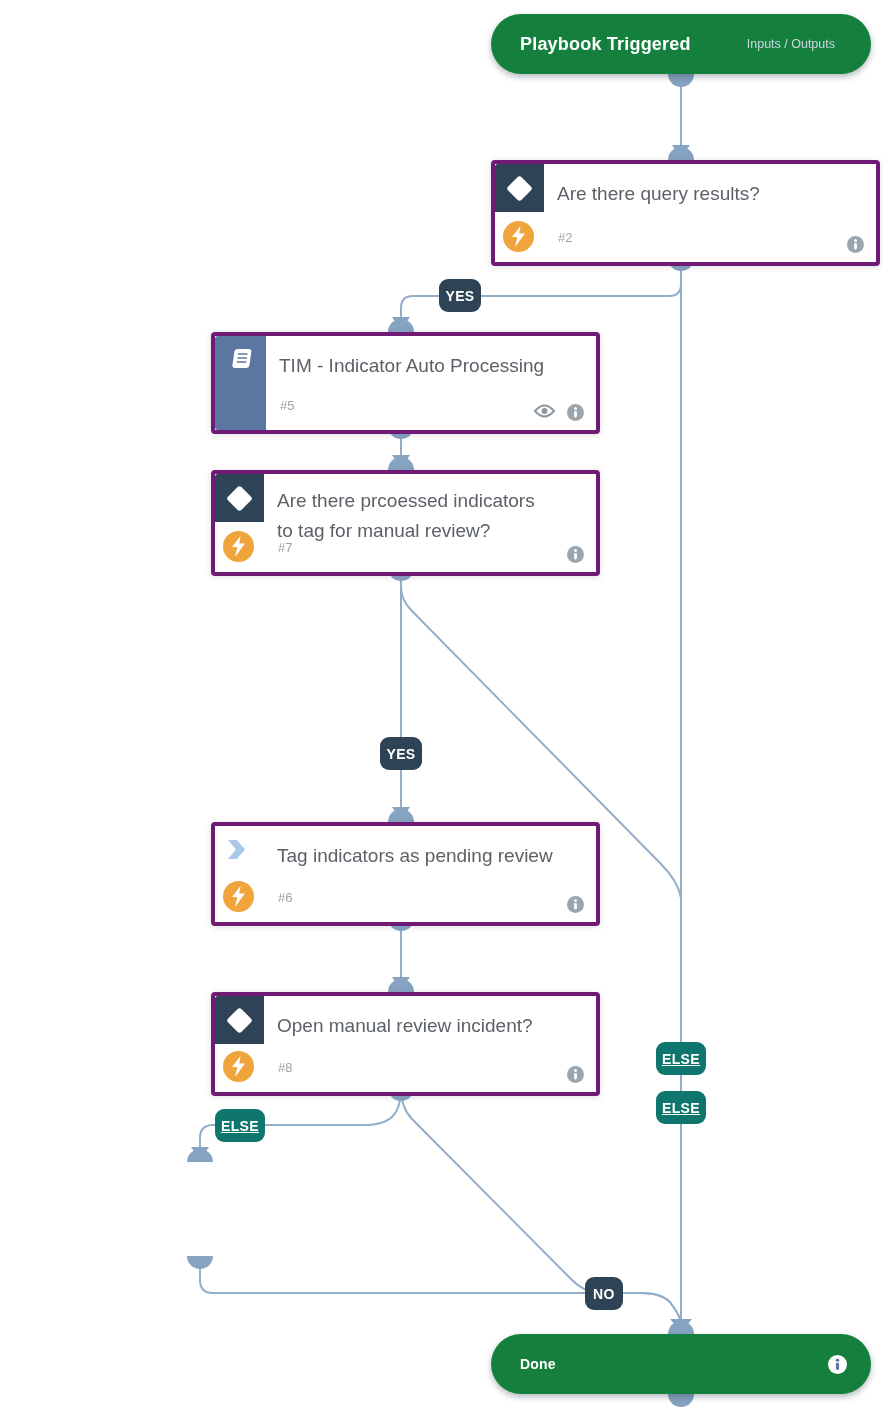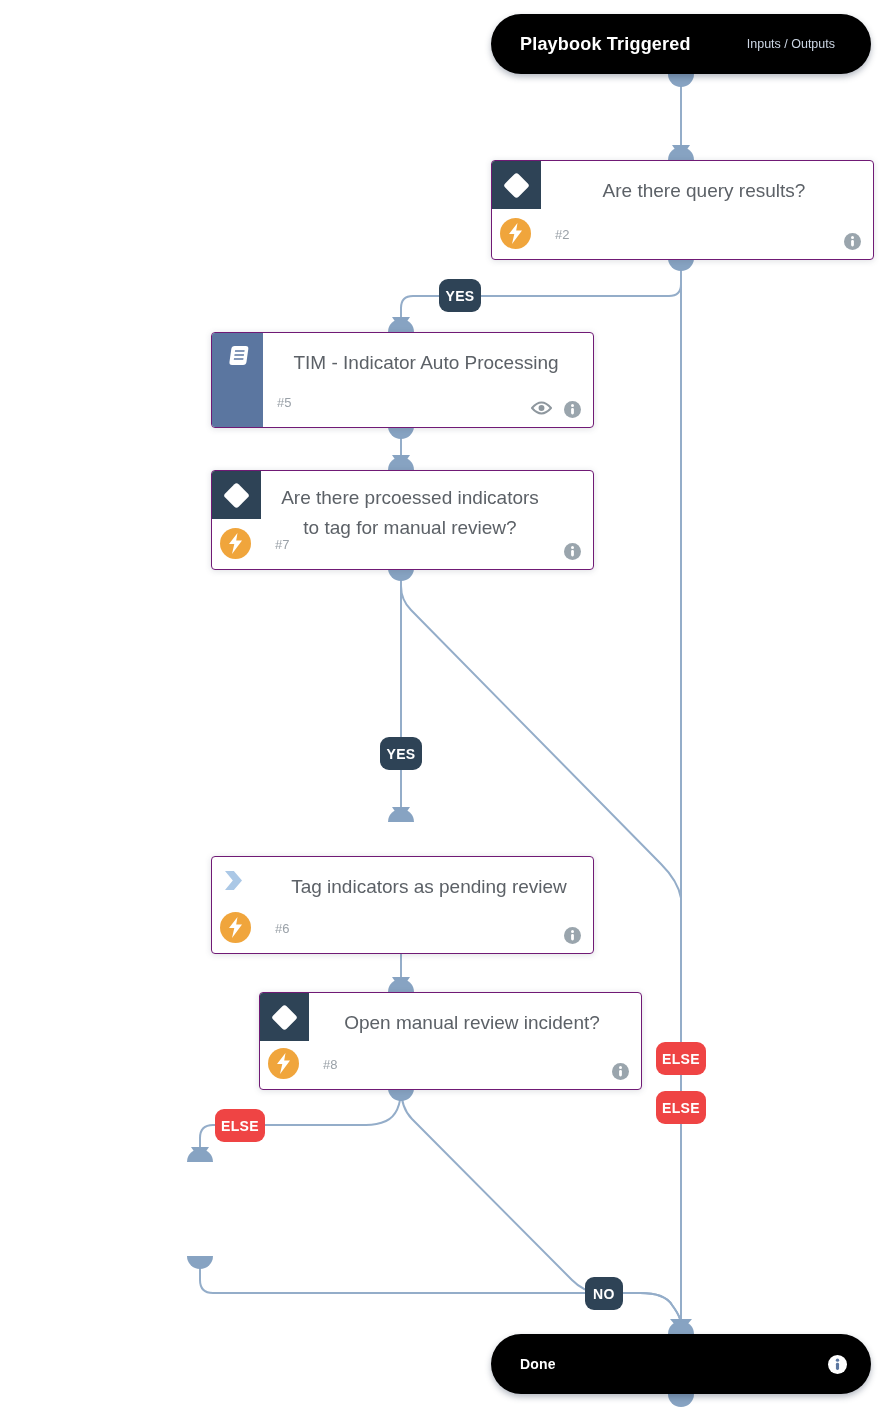--- a/index.html
+++ b/index.html
@@ -6,32 +6,31 @@
   #canvas {
     position:relative; width:883px; height:1417px;
     background:#ffffff; overflow:hidden;
     font-family:"Liberation Sans", sans-serif;
   }
   svg.wires { position:absolute; left:0; top:0; z-index:1; }
 
   
   .pill {
     position:absolute; z-index:2; height:60px; border-radius:30px;
-    background:#000000; box-shadow:0 3px 6px rgba(40,55,80,.35);
+    background:#15803d; box-shadow:0 3px 6px rgba(40,55,80,.35);
     display:flex; align-items:center; color:#fff;
   }
   .pill .pill-title { font-size:18px; font-weight:700; letter-spacing:.2px; padding-left:29px; }
   .pill .pill-right { margin-left:auto; padding-right:36px; font-size:12.5px; color:#ccd6e4; font-weight:400; }
 
   
   .node-card {
     position:absolute; z-index:2; background:#fff;
-    border:1px solid #701a75; border-radius:4px;
+    border:4px solid #701a75; border-radius:4px;
     box-shadow:0 1px 6px rgba(70,80,100,.18);
-    text-align:center;
   }
   .card-title {
     position:absolute; left:62px; top:15px;
     font-size:19px; line-height:30px; color:#5c6167; font-weight:400;
   }
   .task-num { position:absolute; left:63px; bottom:17px; font-size:13px; color:#9aa1a8; }
 
   .cond-iconbox {
     position:absolute; left:0; top:0; width:49px; height:48px;
     background:#2e4356; border-radius:3px 0 0 0;
@@ -60,21 +59,21 @@
   .info-btn { position:absolute; right:12px; bottom:9px; width:17px; height:17px; cursor:pointer; }
   .eye-btn  { position:absolute; right:41px; bottom:12px; width:21px; height:14px; cursor:pointer; }
 
   
   .badge {
     position:absolute; z-index:3; height:33px; border-radius:9px;
     display:flex; align-items:center; justify-content:center;
     color:#fff; font-size:14px; font-weight:700; letter-spacing:.4px;
   }
   .badge.navy { background:#2e4356; }
-  .badge.orange { background:#ef4444; }
+  .badge.orange { background:#0f766e;text-decoration:underline; }
 
   .done-info { margin-left:auto; margin-right:24px; width:19px; height:19px; cursor:pointer; }
 </style>
 </head>
 <body>
 
 <div id="canvas">
 
   <svg class="wires" width="883" height="1417">
     <g fill="none" stroke="#94adc9" stroke-width="2">
@@ -185,39 +184,39 @@
     <span class="task-num">#7</span>
     <span class="info-btn">
       <svg width="17" height="17" viewBox="0 0 17 17">
           <circle cx="8.5" cy="8.5" r="8.5" fill="#9aa5ad"></circle>
           <circle cx="8.5" cy="4.6" r="1.5" fill="#fff"></circle>
           <rect x="7.1" y="7" width="2.8" height="6.4" rx="1.3" fill="#fff"></rect>
         </svg>
     </span>
   </div>
 
-  <div class="node-card" style="left:211px; top:856px; width:381px; height:96px;text-decoration:underline;">
+  <div class="node-card" style="left:211px; top:822px; width:381px; height:96px;text-decoration:underline;">
     <div class="chev"></div>
     <div class="card-title" style="width:310px;">Tag indicators as pending review</div>
     <div class="bolt-circle">
       <svg width="15" height="21" viewBox="0 0 15 21">
           <polygon points="9.5,0 1,11 6.3,11 4,21 14,7.5 8.2,7.5" fill="#fff"></polygon>
         </svg>
     </div>
     <span class="task-num">#6</span>
     <span class="info-btn">
       <svg width="17" height="17" viewBox="0 0 17 17">
           <circle cx="8.5" cy="8.5" r="8.5" fill="#9aa5ad"></circle>
           <circle cx="8.5" cy="4.6" r="1.5" fill="#fff"></circle>
           <rect x="7.1" y="7" width="2.8" height="6.4" rx="1.3" fill="#fff"></rect>
         </svg>
     </span>
   </div>
 
-  <div class="node-card" style="left:211px; top:992px; width:381px; height:96px;margin-left:48px;">
+  <div class="node-card" style="left:211px; top:992px; width:381px; height:96px;">
     <div class="cond-iconbox">
         <div class="diamond"></div>
       </div>
     <div class="card-title" style="width:300px;">Open manual review incident?</div>
     <div class="bolt-circle">
       <svg width="15" height="21" viewBox="0 0 15 21">
           <polygon points="9.5,0 1,11 6.3,11 4,21 14,7.5 8.2,7.5" fill="#fff"></polygon>
         </svg>
     </div>
     <span class="task-num">#8</span>

